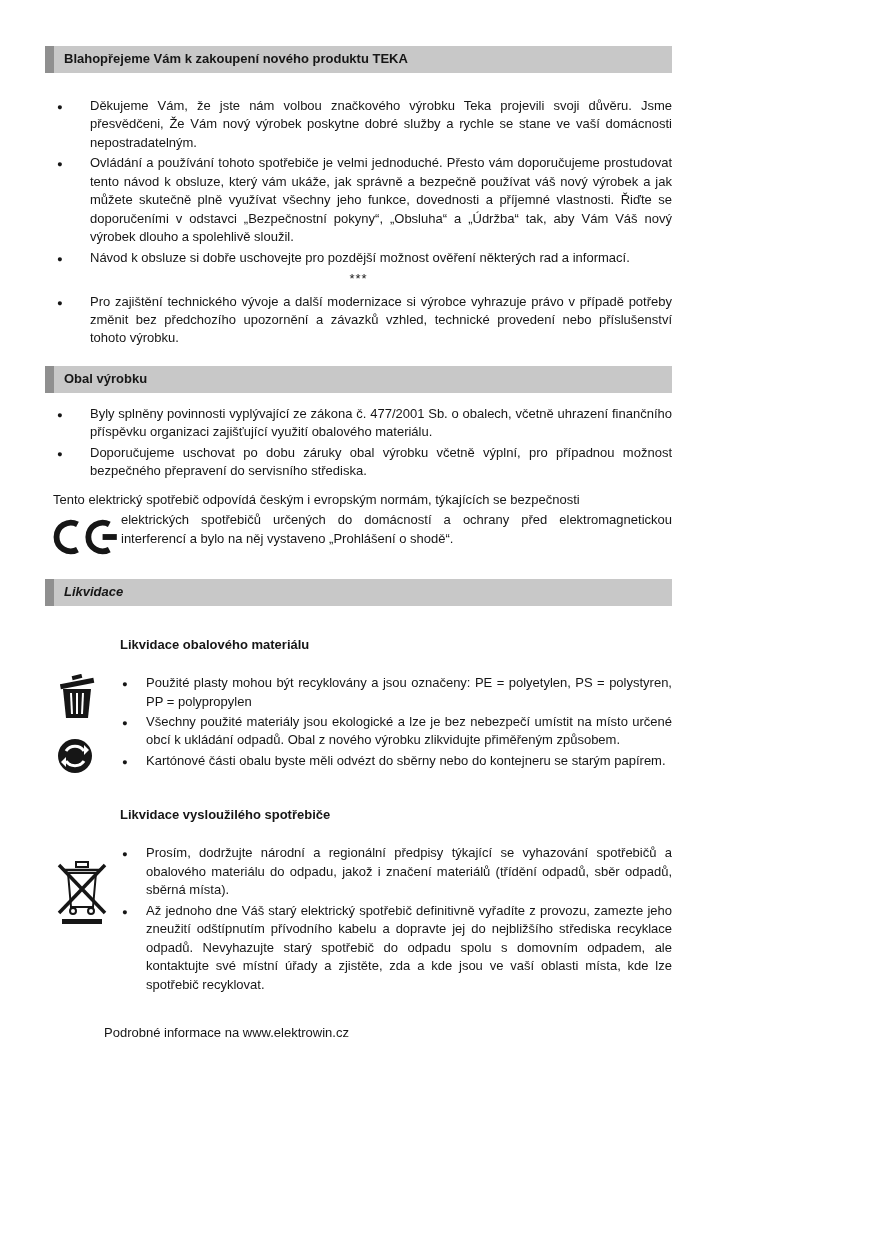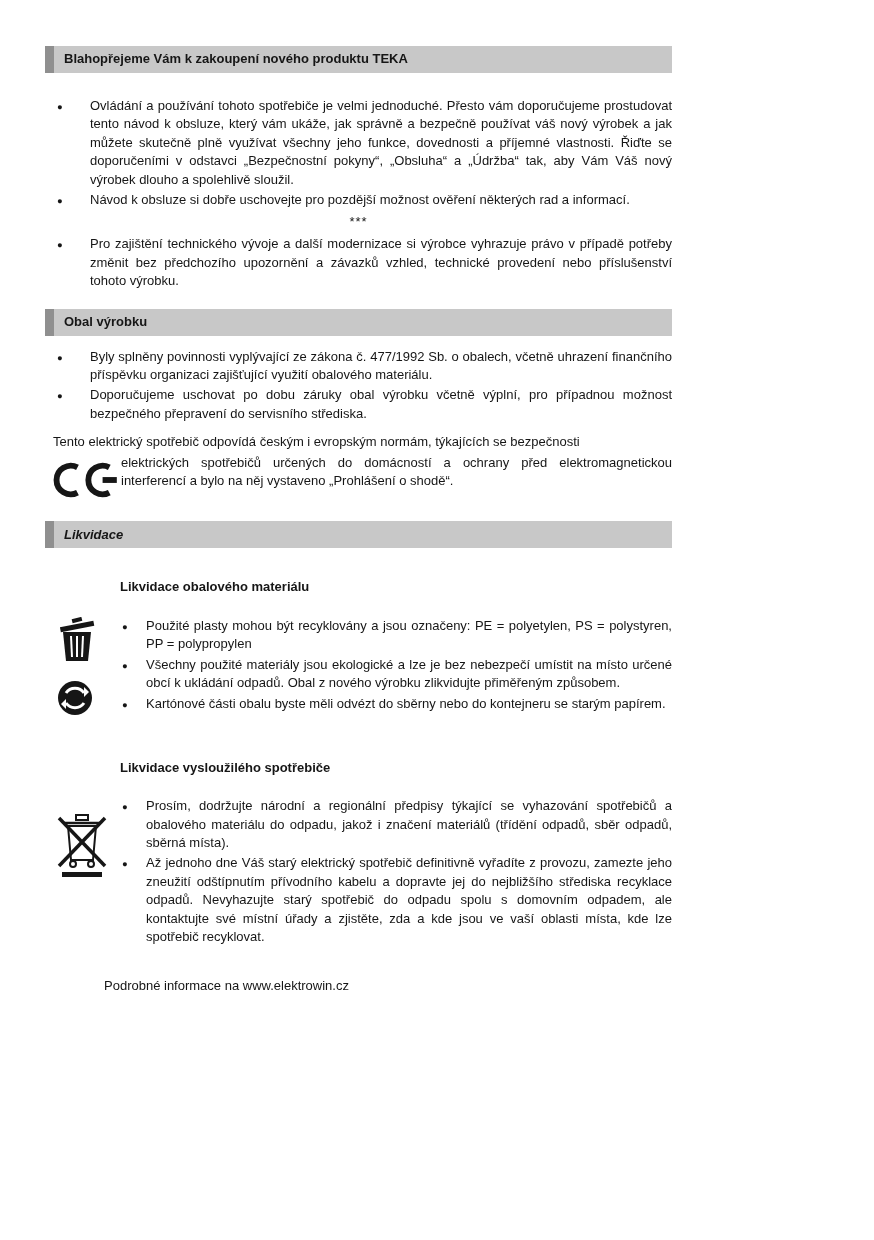--- a/index.html
+++ b/index.html
@@ -48,40 +48,43 @@
   .bullet .txt { flex: 1; text-align: justify; }
 
   .stars { text-align: center; margin: 3px 0 4px 0; letter-spacing: 1px; }
 
   .ce-line1 { margin: 10px 0 0 8px; text-align: justify; }
   .ce-row { display: flex; margin-top: 2px; }
   .ce-logo { flex: 0 0 75px; padding-left: 4px; padding-top: 2px; }
   .ce-rest { flex: 1; text-align: justify; }
 
   .sub-title { margin: 0 0 20px 75px; font-weight: 700; }
-  .sub2-title { margin-top: 37px; }
+  .sub2-title { margin-top: 27px; }
   .icon-row { display: flex; margin-bottom: 0; }
   .icon-col { flex: 0 0 75px; padding-left: 10px; display: flex; flex-direction: column; align-items: flex-start; }
   .icon-content { flex: 1; }
   .icon-content .bullet::before { flex: 0 0 24px; padding-left: 2px; }
   .recycle-wrap { margin-top: 12px; margin-left: 2px; }
   .weee-wrap { margin-top: 16px; }
 
   .footer-note { margin: 28px 0 0 59px; }
 </style>
 </head>
 <body>
 
 <div class="page">
 
   <div class="section-header hdr-1">
     <span>Blahopřejeme Vám k zakoupení nového produktu TEKA</span>
   </div>
 
   <div>
+    <div class="bullet">
+      <span class="txt">Děkujeme Vám, že jste nám volbou značkového výrobku Teka projevili svoji důvěru. Jsme přesvědčeni, Že Vám nový výrobek poskytne dobré služby a rychle se stane ve vaší domácnosti nepostradatelným.</span>
+    </div>
     <div class="bullet">
       <span class="txt">Ovládání a používání tohoto spotřebiče je velmi jednoduché. Přesto vám doporučujeme prostudovat tento návod k obsluze, který vám ukáže, jak správně a bezpečně používat váš nový výrobek a jak můžete skutečně plně využívat všechny jeho funkce, dovednosti a příjemné vlastnosti. Řiďte se doporučeními v odstavci „Bezpečnostní pokyny“, „Obsluha“ a „Údržba“ tak, aby Vám Váš nový výrobek dlouho a spolehlivě sloužil.</span>
     </div>
     <div class="bullet">
       <span class="txt">Návod k obsluze si dobře uschovejte pro pozdější možnost ověření některých rad a informací.</span>
     </div>
   </div>
 
   <div class="stars">***</div>
 
@@ -90,21 +93,21 @@
       <span class="txt">Pro zajištění technického vývoje a další modernizace si výrobce vyhrazuje právo v případě potřeby změnit bez předchozího upozornění a závazků vzhled, technické provedení nebo příslušenství tohoto výrobku.</span>
     </div>
   </div>
 
   <div class="section-header hdr-2">
     <span>Obal výrobku</span>
   </div>
 
   <div>
     <div class="bullet">
-      <span class="txt">Byly splněny povinnosti vyplývající ze zákona č. 477/1992 Sb. o obalech, včetně uhrazení finančního příspěvku organizaci zajišťující využití obalového materiálu.</span>
+      <span class="txt">Byly splněny povinnosti vyplývající ze zákona č. 477/2001 Sb. o obalech, včetně uhrazení finančního příspěvku organizaci zajišťující využití obalového materiálu.</span>
     </div>
     <div class="bullet">
       <span class="txt">Doporučujeme uschovat po dobu záruky obal výrobku včetně výplní, pro případnou možnost bezpečného přepravení do servisního střediska.</span>
     </div>
   </div>
 
   <p class="ce-line1">Tento elektrický spotřebič odpovídá českým i evropským normám, týkajících se bezpečnosti</p>
   <div class="ce-row">
     <span class="ce-logo">
       <svg width="72" height="48" viewBox="0 0 86 48">

